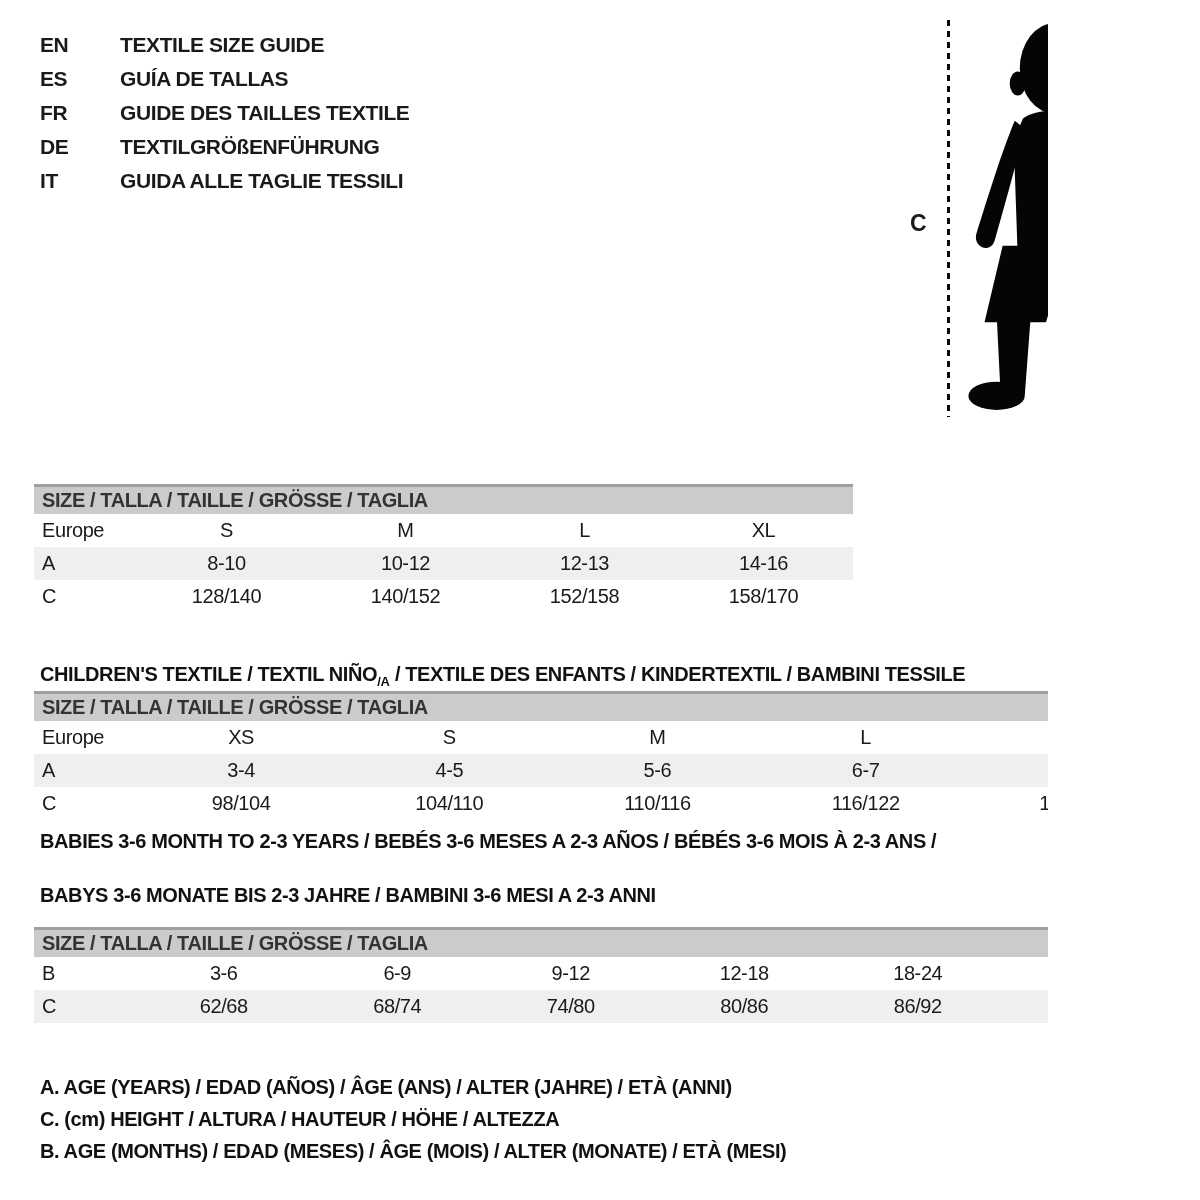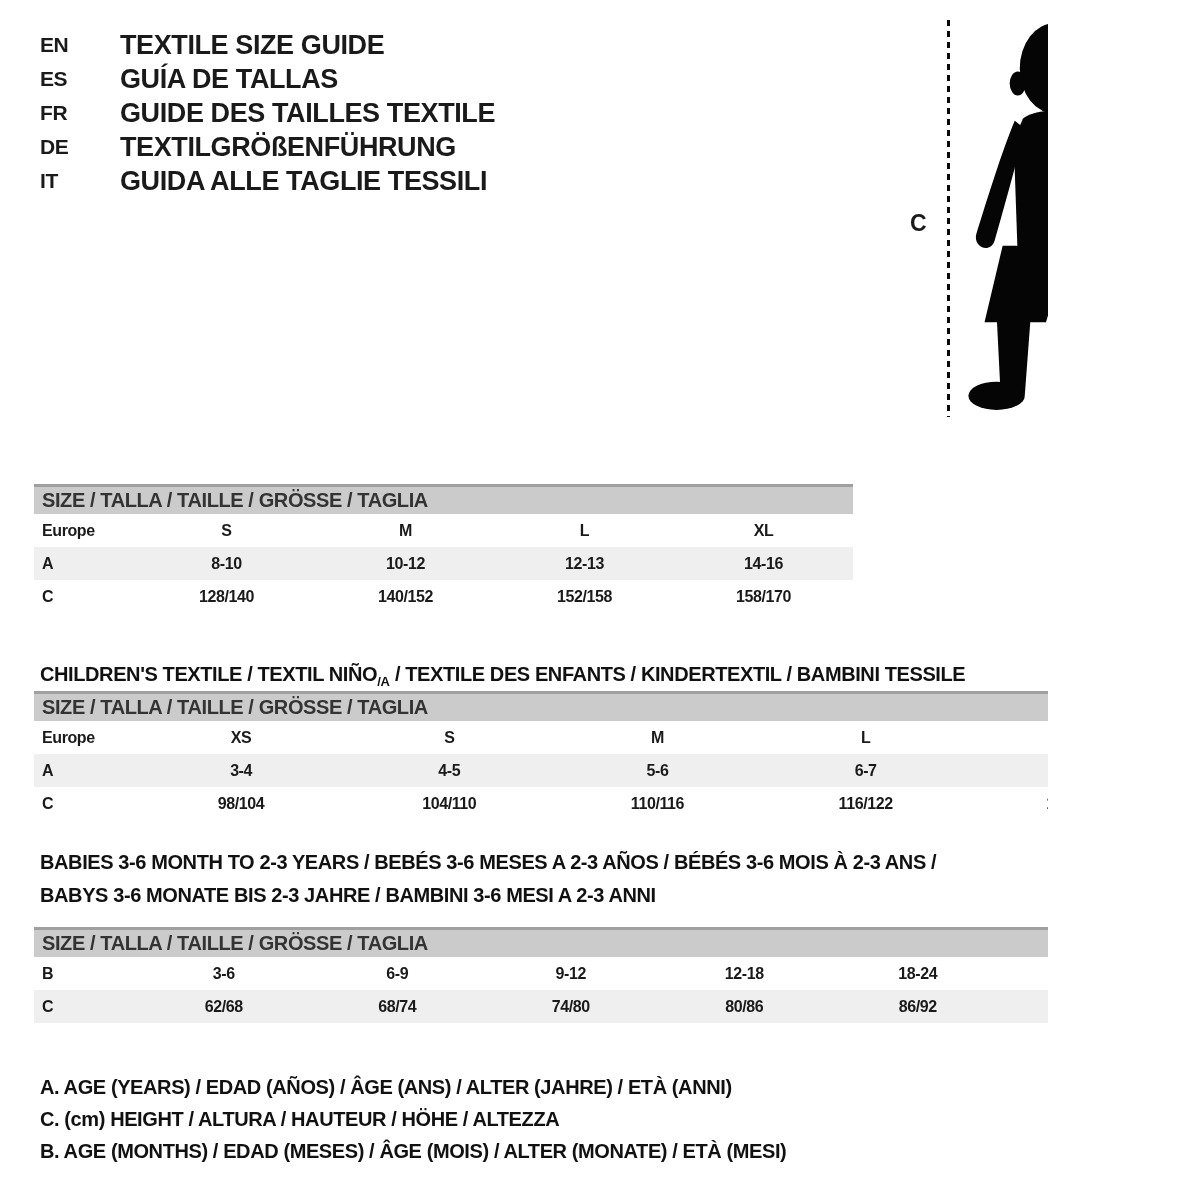--- a/index.html
+++ b/index.html
@@ -5,53 +5,53 @@
   html,body{margin:0;padding:0;background:#fff;}
   .page{
     position:relative;width:1048px;height:1200px;background:#ffffff;overflow:hidden;
     font-family:"Liberation Sans", sans-serif;color:#1a1a1a;
     letter-spacing:-0.4px;
   }
   
   .lang-block{position:absolute;left:40px;top:28px;}
   .lang-row{display:flex;height:34px;align-items:center;}
   .lang-code{width:80px;font-weight:bold;font-size:21px;}
-  .lang-title{font-weight:bold;font-size:27px;white-space:nowrap;}
+  .lang-title{font-weight:bold;font-size:21px;white-space:nowrap;}
   
   .figure-c-label{position:absolute;left:910px;top:210px;font-size:23px;font-weight:bold;}
   .dash-line{
     position:absolute;left:947px;top:20px;width:3px;height:397px;
     background:repeating-linear-gradient(to bottom,#0a0a0a 0 6px,transparent 6px 11px);
   }
   .silhouette{position:absolute;left:961px;top:20px;}
   
   .sec-title{
     position:absolute;left:40px;margin:0;font-size:20px;font-weight:bold;
     white-space:nowrap;color:#111;
   }
   #title-junior{top:437px;}
   #title-children{top:620px;margin-top:43px;}
-  #title-babies-1{top:851px;}
+  #title-babies-1{top:830px;}
   #title-babies-2{top:884px;}
   .subscript{font-size:13px;vertical-align:-5px;letter-spacing:-0.2px;}
   
   .legend{position:absolute;left:40px;top:1076px;}
   .legend-line{height:32px;font-size:20px;font-weight:bold;white-space:nowrap;color:#111;}
   
   .size-table{position:absolute;border-collapse:collapse;table-layout:fixed;}
   #table-junior{left:34px;top:484px;width:819px;}
   #table-children{left:34px;top:691px;width:1144px;}
   #table-babies{left:34px;top:927px;width:1144px;}
   .size-table thead th{
     background:#cbcbcb;border-top:3px solid #a0a0a0;height:27px;
     text-align:left;padding:0 0 0 8px;font-size:20px;font-weight:bold;color:#333;
     white-space:nowrap;
   }
   .size-table td{
-    height:33px;padding:0;font-size:16px;font-weight:bold;text-align:center;
+    height:33px;padding:0;font-size:20px;font-weight:normal;text-align:center;
     color:#1a1a1a;white-space:nowrap;
   }
   .size-table td.lbl{text-align:left;padding-left:8px;}
   .size-table tr.shaded td{background:#efefef;}
 </style>
 </head>
 <body>
 
 <div class="page">
 

